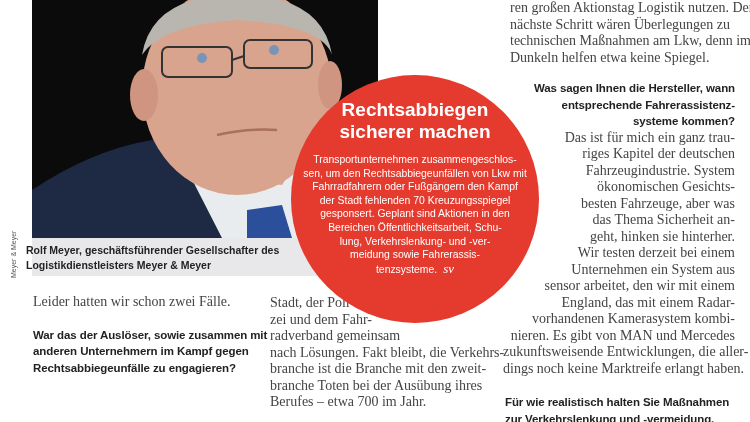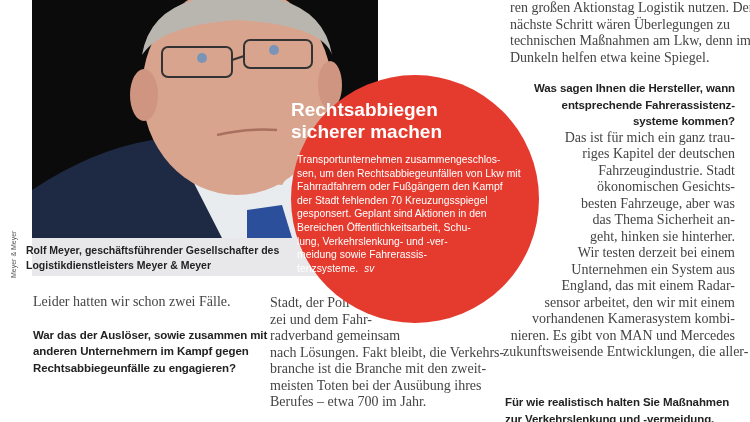--- a/index.html
+++ b/index.html
@@ -14,24 +14,24 @@
             font-family:"Liberation Sans", sans-serif; font-size:7px; color:#555; white-space:nowrap; }
   .q { font-family:"Liberation Sans", sans-serif; font-weight:bold; font-size:11.5px; line-height:16.5px; color:#222; letter-spacing:-0.1px; }
   .a { font-size:14px; line-height:16.5px; color:#444; }
   .col1 { position:absolute; left:33px; top:294px; width:228px; }
   .col2 { position:absolute; left:270px; top:295px; width:225px; }
   .col3-top { position:absolute; left:510px; top:0px; width:225px; text-align:justify; }
   .col3 { position:absolute; left:503px; top:80px; width:232px; }
   .col3 .q, .col3 .a { text-align:right; }
   .col3-bottom { position:absolute; left:505px; top:394px; width:235px; }
   .gap { height:16px; }
-  .circle { position:absolute; left:291px; top:75px; width:248px; height:248px; border-radius:50%; background:#e53a2e; color:#fff; }
+  .circle { position:absolute; left:291px; top:75px; width:248px; height:248px; border-radius:50%; background:#e53a2e; color:#fff; text-align:center; }
   .circle-title { font-family:"Liberation Sans", sans-serif; font-weight:bold; font-size:19px; line-height:22px; margin-top:24px; }
   .circle-body { font-family:"Liberation Sans", sans-serif; font-size:10.4px; line-height:13.6px; margin:10px 6px 0 6px; }
-  .sv { font-family:Liberation Sans, sans-serif; font-style:italic; font-size:10px; margin-left:6px; }
+  .sv { font-family:Liberation Serif, serif; font-style:italic; font-size:13px; margin-left:6px; }
   .line { display:block; white-space:nowrap; }
 </style>
 </head>
 <body>
 
 <div class="photo">
   <svg width="346" height="238" viewBox="0 0 346 238">
     <rect width="346" height="238" fill="#0b0b0b"></rect>
 
     <path d="M0 238 L0 190 Q60 150 120 140 L180 170 L260 150 Q320 120 346 110 L346 238 Z" fill="#1e2a44"></path>
@@ -74,52 +74,53 @@
     <span class="line">Rechtsabbiegeunfälle zu engagieren?</span>
   </div>
 </div>
 
 <div class="col2 a">
   <span class="line">Stadt, der Poli-</span>
   <span class="line">zei und dem Fahr-</span>
   <span class="line">radverband gemeinsam</span>
   <span class="line">nach Lösungen. Fakt bleibt, die Verkehrs-</span>
   <span class="line">branche ist die Branche mit den zweit-</span>
-  <span class="line">meisten Toten bei der Ausübung ihres</span>
+  <span class="line">branche Toten bei der Ausübung ihres</span>
   <span class="line">Berufes – etwa 700 im Jahr.</span>
 </div>
 
 <div class="col3-top a">
   <span class="line">ren großen Aktionstag Logistik nutzen. Der</span>
   <span class="line">nächste Schritt wären Überlegungen zu</span>
   <span class="line">technischen Maßnahmen am Lkw, denn im</span>
   <span class="line">Dunkeln helfen etwa keine Spiegel.</span>
 </div>
 
 <div class="col3">
   <div class="q">
     <span class="line">Was sagen Ihnen die Hersteller, wann</span>
     <span class="line">entsprechende Fahrerassistenz-</span>
     <span class="line" style="text-align:right;padding-left:55px;">systeme kommen?</span>
   </div>
   <div class="a">
     <span class="line">Das ist für mich ein ganz trau-</span>
     <span class="line">riges Kapitel der deutschen</span>
-    <span class="line">Fahrzeugindustrie. Stadt</span>
+    <span class="line">Fahrzeugindustrie. System</span>
     <span class="line">ökonomischen Gesichts-</span>
     <span class="line">besten Fahrzeuge, aber was</span>
     <span class="line">das Thema Sicherheit an-</span>
     <span class="line">geht, hinken sie hinterher.</span>
     <span class="line">Wir testen derzeit bei einem</span>
     <span class="line">Unternehmen ein System aus</span>
+    <span class="line">sensor arbeitet, den wir mit einem</span>
     <span class="line">England, das mit einem Radar-</span>
-    <span class="line">sensor arbeitet, den wir mit einem</span>
     <span class="line">vorhandenen Kamerasystem kombi-</span>
     <span class="line">nieren. Es gibt von MAN und Mercedes</span>
     <span class="line">zukunftsweisende Entwicklungen, die aller-</span>
+    <span class="line">dings noch keine Marktreife erlangt haben.</span>
   </div>
 </div>
 
 <div class="col3-bottom q">
   <span class="line">Für wie realistisch halten Sie Maßnahmen</span>
   <span class="line">zur Verkehrslenkung und -vermeidung,</span>
 </div>
 
 <div class="circle">
   <div class="circle-title">

